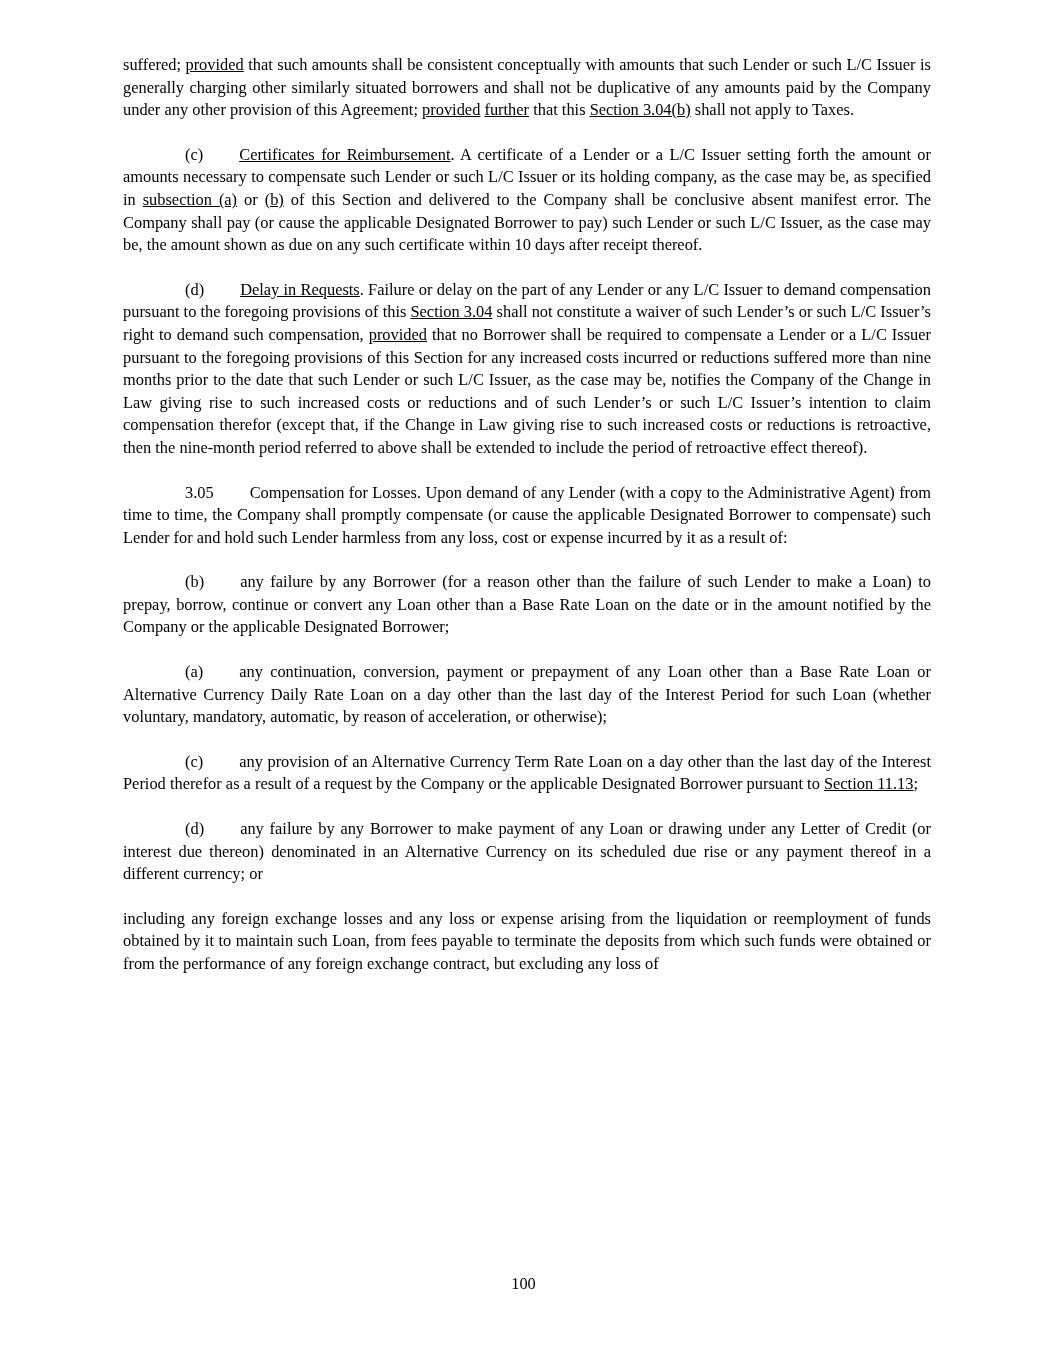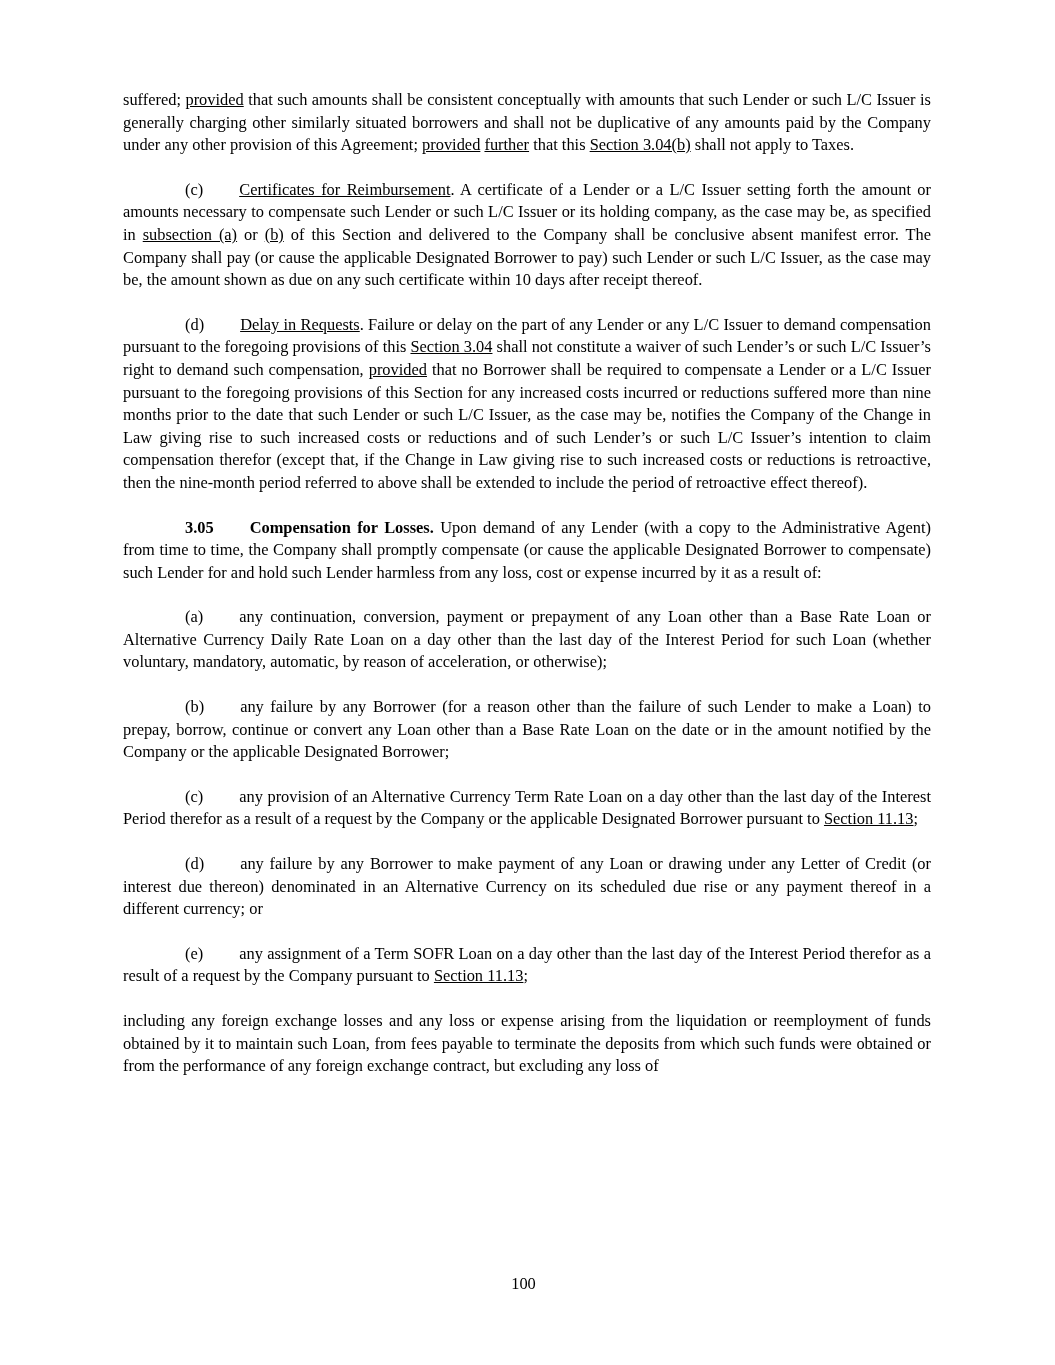--- a/index.html
+++ b/index.html
@@ -7,55 +7,54 @@
   body {
     width: 1055px;
     height: 1365px;
     position: relative;
     font-family: "Liberation Serif", serif;
     color: #000000;
   }
   .page {
     position: absolute;
     inset: 0;
-    padding: 89px 124px 0 123px;
+    padding: 54px 124px 0 123px;
     background: #ffffff;
   }
   .para {
     font-size: 16.4px;
     line-height: 22.6px;
     text-align: justify;
     margin-bottom: 22px;
   }
   .para.ind { text-indent: 62px; }
   .tab { display: inline-block; width: 36px; }
   .u { text-decoration: underline; }
-  .b { font-weight: bold; margin-top: 36px; }
+  .b { font-weight: normal; margin-top: 36px; }
   .footer {
     position: absolute;
     left: 0;
     right: 8px;
     top: 1274px;
     text-align: center;
     font-size: 16.4px;
     font-family: "Liberation Serif", serif;
   }
 </style>
 </head>
 <body>
 
 <div class="page">
   <div class="content">
     <p class="para"><span>suffered; </span><span class="u">provided</span><span> that such amounts shall be consistent conceptually with amounts that such Lender or such L/C Issuer is generally charging other similarly situated borrowers and shall not be duplicative of any amounts paid by the Company under any other provision of this Agreement; </span><span class="u">provided</span><span> </span><span class="u">further</span><span> that this </span><span class="u">Section 3.04(b)</span><span> shall not apply to Taxes.</span></p>
     <p class="para ind"><span>(c)</span><span class="tab">&nbsp;</span><span class="u">Certificates for Reimbursement</span><span>. A certificate of a Lender or a L/C Issuer setting forth the amount or amounts necessary to compensate such Lender or such L/C Issuer or its holding company, as the case may be, as specified in </span><span class="u">subsection (a)</span><span> or </span><span class="u">(b)</span><span> of this Section and delivered to the Company shall be conclusive absent manifest error. The Company shall pay (or cause the applicable Designated Borrower to pay) such Lender or such L/C Issuer, as the case may be, the amount shown as due on any such certificate within 10 days after receipt thereof.</span></p>
     <p class="para ind"><span>(d)</span><span class="tab">&nbsp;</span><span class="u">Delay in Requests</span><span>. Failure or delay on the part of any Lender or any L/C Issuer to demand compensation pursuant to the foregoing provisions of this </span><span class="u">Section 3.04</span><span> shall not constitute a waiver of such Lender’s or such L/C Issuer’s right to demand such compensation, </span><span class="u">provided</span><span> that no Borrower shall be required to compensate a Lender or a L/C Issuer pursuant to the foregoing provisions of this Section for any increased costs incurred or reductions suffered more than nine months prior to the date that such Lender or such L/C Issuer, as the case may be, notifies the Company of the Change in Law giving rise to such increased costs or reductions and of such Lender’s or such L/C Issuer’s intention to claim compensation therefor (except that, if the Change in Law giving rise to such increased costs or reductions is retroactive, then the nine-month period referred to above shall be extended to include the period of retroactive effect thereof).</span></p>
     <p class="para ind"><span class="b">3.05</span><span class="tab">&nbsp;</span><span class="b">Compensation for Losses.</span><span> Upon demand of any Lender (with a copy to the Administrative Agent) from time to time, the Company shall promptly compensate (or cause the applicable Designated Borrower to compensate) such Lender for and hold such Lender harmless from any loss, cost or expense incurred by it as a result of:</span></p>
+    <p class="para ind"><span>(b)</span><span class="tab">&nbsp;</span><span>any failure by any Borrower (for a reason other than the failure of such Lender to make a Loan) to prepay, borrow, continue or convert any Loan other than a Base Rate Loan on the date or in the amount notified by the Company or the applicable Designated Borrower;</span></p>
     <p class="para ind"><span>(a)</span><span class="tab">&nbsp;</span><span>any continuation, conversion, payment or prepayment of any Loan other than a Base Rate Loan or Alternative Currency Daily Rate Loan on a day other than the last day of the Interest Period for such Loan (whether voluntary, mandatory, automatic, by reason of acceleration, or otherwise);</span></p>
-    <p class="para ind"><span>(b)</span><span class="tab">&nbsp;</span><span>any failure by any Borrower (for a reason other than the failure of such Lender to make a Loan) to prepay, borrow, continue or convert any Loan other than a Base Rate Loan on the date or in the amount notified by the Company or the applicable Designated Borrower;</span></p>
     <p class="para ind"><span>(c)</span><span class="tab">&nbsp;</span><span>any provision of an Alternative Currency Term Rate Loan on a day other than the last day of the Interest Period therefor as a result of a request by the Company or the applicable Designated Borrower pursuant to </span><span class="u">Section 11.13</span><span>;</span></p>
     <p class="para ind"><span>(d)</span><span class="tab">&nbsp;</span><span>any failure by any Borrower to make payment of any Loan or drawing under any Letter of Credit (or interest due thereon) denominated in an Alternative Currency on its scheduled due rise or any payment thereof in a different currency; or</span></p>
-    <p class="para ind"><span>(e)</span><span class="tab">&nbsp;</span><span>any assignment of a Term SOFR Loan on a day other than the last day of the Interest Period therefor as a result of a request by the Company pursuant to </span><span class="u">Section 11.13</span><span>;</span></p>
     <p class="para"><span>including any foreign exchange losses and any loss or expense arising from the liquidation or reemployment of funds obtained by it to maintain such Loan, from fees payable to terminate the deposits from which such funds were obtained or from the performance of any foreign exchange contract, but excluding any loss of</span></p>
   </div>
   <div class="footer">
     <span>100</span>
   </div>
 </div>
 
 </body></html>

